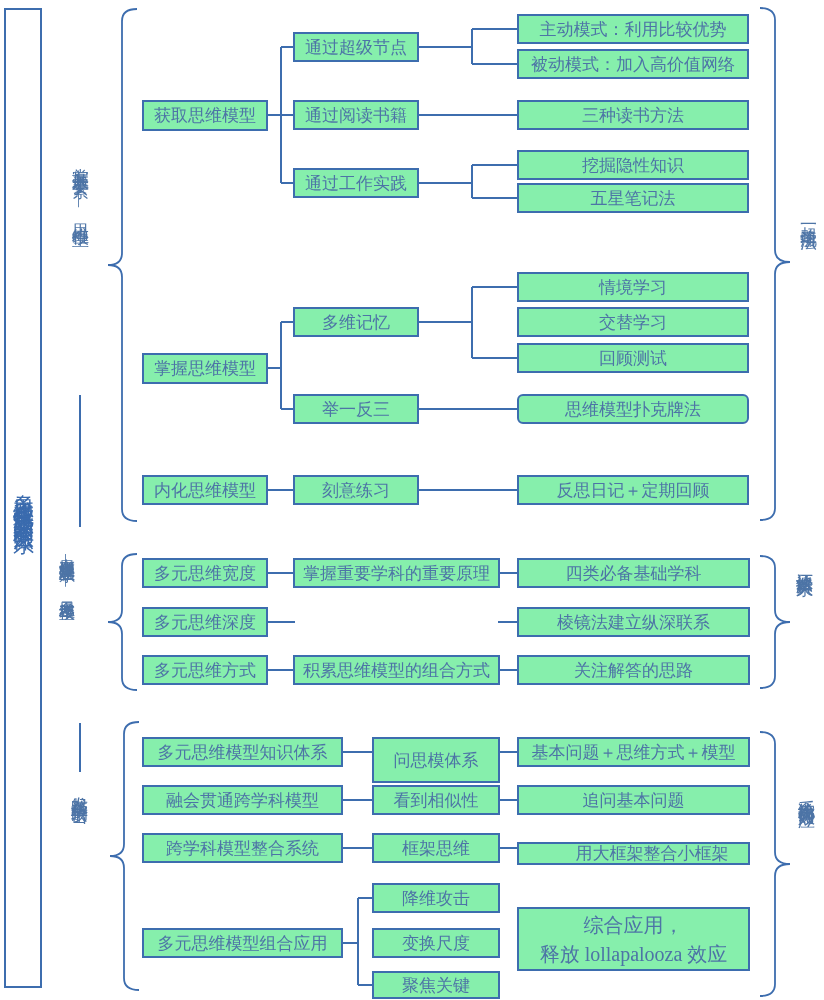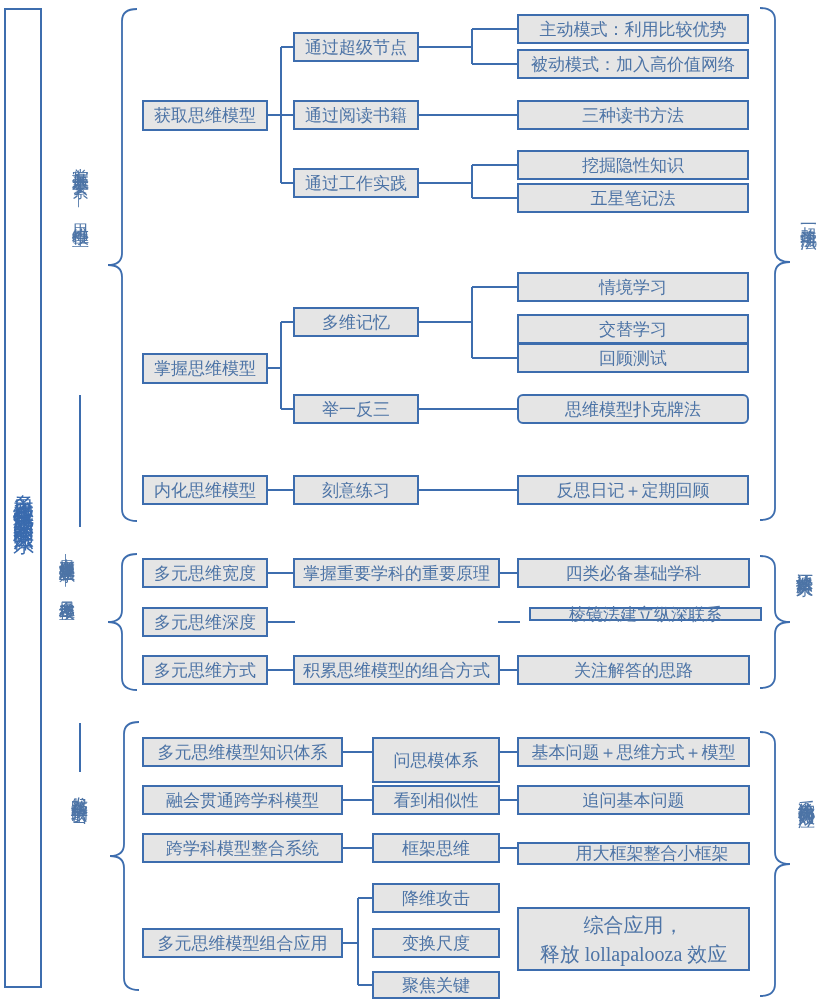--- a/index.html
+++ b/index.html
@@ -12,21 +12,21 @@
   .stage{
     position:relative;width:824px;height:1000px;background:var(--bg);
     font-family:"Liberation Serif","DejaVu Serif",serif;
     overflow:hidden;
   }
   .wires{position:absolute;left:0;top:0;z-index:0;}
   .ln{stroke:var(--line);stroke-width:2;fill:none;}
   .brace{stroke:var(--line);stroke-width:1.8;fill:none;}
   .box{
     position:absolute;z-index:1;box-sizing:border-box;
-    border:2px solid var(--line);background:#e5e5e5;color:var(--text);
+    border:2px solid var(--line);background:#86efac;color:var(--text);
     display:flex;align-items:center;justify-content:center;
     font-size:17px;line-height:1;white-space:nowrap;text-align:left;
   }
   .box.multi{flex-direction:column;gap:9px;font-size:20px;}
   .title-box{
     position:absolute;z-index:1;box-sizing:border-box;
     left:4px;top:8px;width:38px;height:980px;
     border:2px solid var(--line);background:#fff;
     display:flex;align-items:center;justify-content:center;
   }
@@ -133,34 +133,34 @@
   <div class="box" style="left:517px;top:49px;width:232px;height:30px;">被动模式：加入高价值网络</div>
   <div class="box" style="left:293px;top:100px;width:126px;height:30px;">通过阅读书籍</div>
   <div class="box" style="left:517px;top:100px;width:232px;height:30px;">三种读书方法</div>
   <div class="box" style="left:293px;top:168px;width:126px;height:30px;">通过工作实践</div>
   <div class="box" style="left:517px;top:150px;width:232px;height:30px;">挖掘隐性知识</div>
   <div class="box" style="left:517px;top:183px;width:232px;height:30px;">五星笔记法</div>
 
   <div class="box" style="left:142px;top:353px;width:126px;height:31px;">掌握思维模型</div>
   <div class="box" style="left:293px;top:307px;width:126px;height:30px;">多维记忆</div>
   <div class="box" style="left:517px;top:272px;width:232px;height:30px;">情境学习</div>
-  <div class="box" style="left:517px;top:314px;width:232px;height:30px;">交替学习</div>
+  <div class="box" style="left:517px;top:307px;width:232px;height:30px;">交替学习</div>
   <div class="box" style="left:517px;top:343px;width:232px;height:30px;">回顾测试</div>
   <div class="box" style="left:293px;top:394px;width:126px;height:30px;">举一反三</div>
   <div class="box" style="left:517px;top:394px;width:232px;height:30px;border-radius:6px;">思维模型扑克牌法</div>
 
   <div class="box" style="left:142px;top:475px;width:126px;height:30px;">内化思维模型</div>
   <div class="box" style="left:293px;top:475px;width:126px;height:30px;">刻意练习</div>
   <div class="box" style="left:517px;top:475px;width:232px;height:30px;">反思日记＋定期回顾</div>
 
   <div class="box" style="left:142px;top:558px;width:126px;height:30px;">多元思维宽度</div>
   <div class="box" style="left:293px;top:558px;width:207px;height:30px;">掌握重要学科的重要原理</div>
   <div class="box" style="left:517px;top:558px;width:233px;height:30px;">四类必备基础学科</div>
   <div class="box" style="left:142px;top:607px;width:126px;height:30px;">多元思维深度</div>
-  <div class="box" style="left:529px;top:607px;width:233px;height:14px;">棱镜法建立纵深联系</div>
+  <div class="box" style="left:517px;top:607px;width:233px;height:30px;">棱镜法建立纵深联系</div>
   <div class="box" style="left:142px;top:655px;width:126px;height:30px;">多元思维方式</div>
   <div class="box" style="left:293px;top:655px;width:207px;height:30px;">积累思维模型的组合方式</div>
   <div class="box" style="left:517px;top:655px;width:233px;height:30px;">关注解答的思路</div>
 
   <div class="box" style="left:142px;top:737px;width:201px;height:30px;">多元思维模型知识体系</div>
   <div class="box" style="left:372px;top:737px;width:128px;height:46px;">问思模体系</div>
   <div class="box" style="left:517px;top:737px;width:233px;height:30px;">基本问题＋思维方式＋模型</div>
   <div class="box" style="left:142px;top:785px;width:201px;height:30px;">融会贯通跨学科模型</div>
   <div class="box" style="left:372px;top:785px;width:128px;height:30px;">看到相似性</div>
   <div class="box" style="left:517px;top:785px;width:233px;height:30px;">追问基本问题</div>

